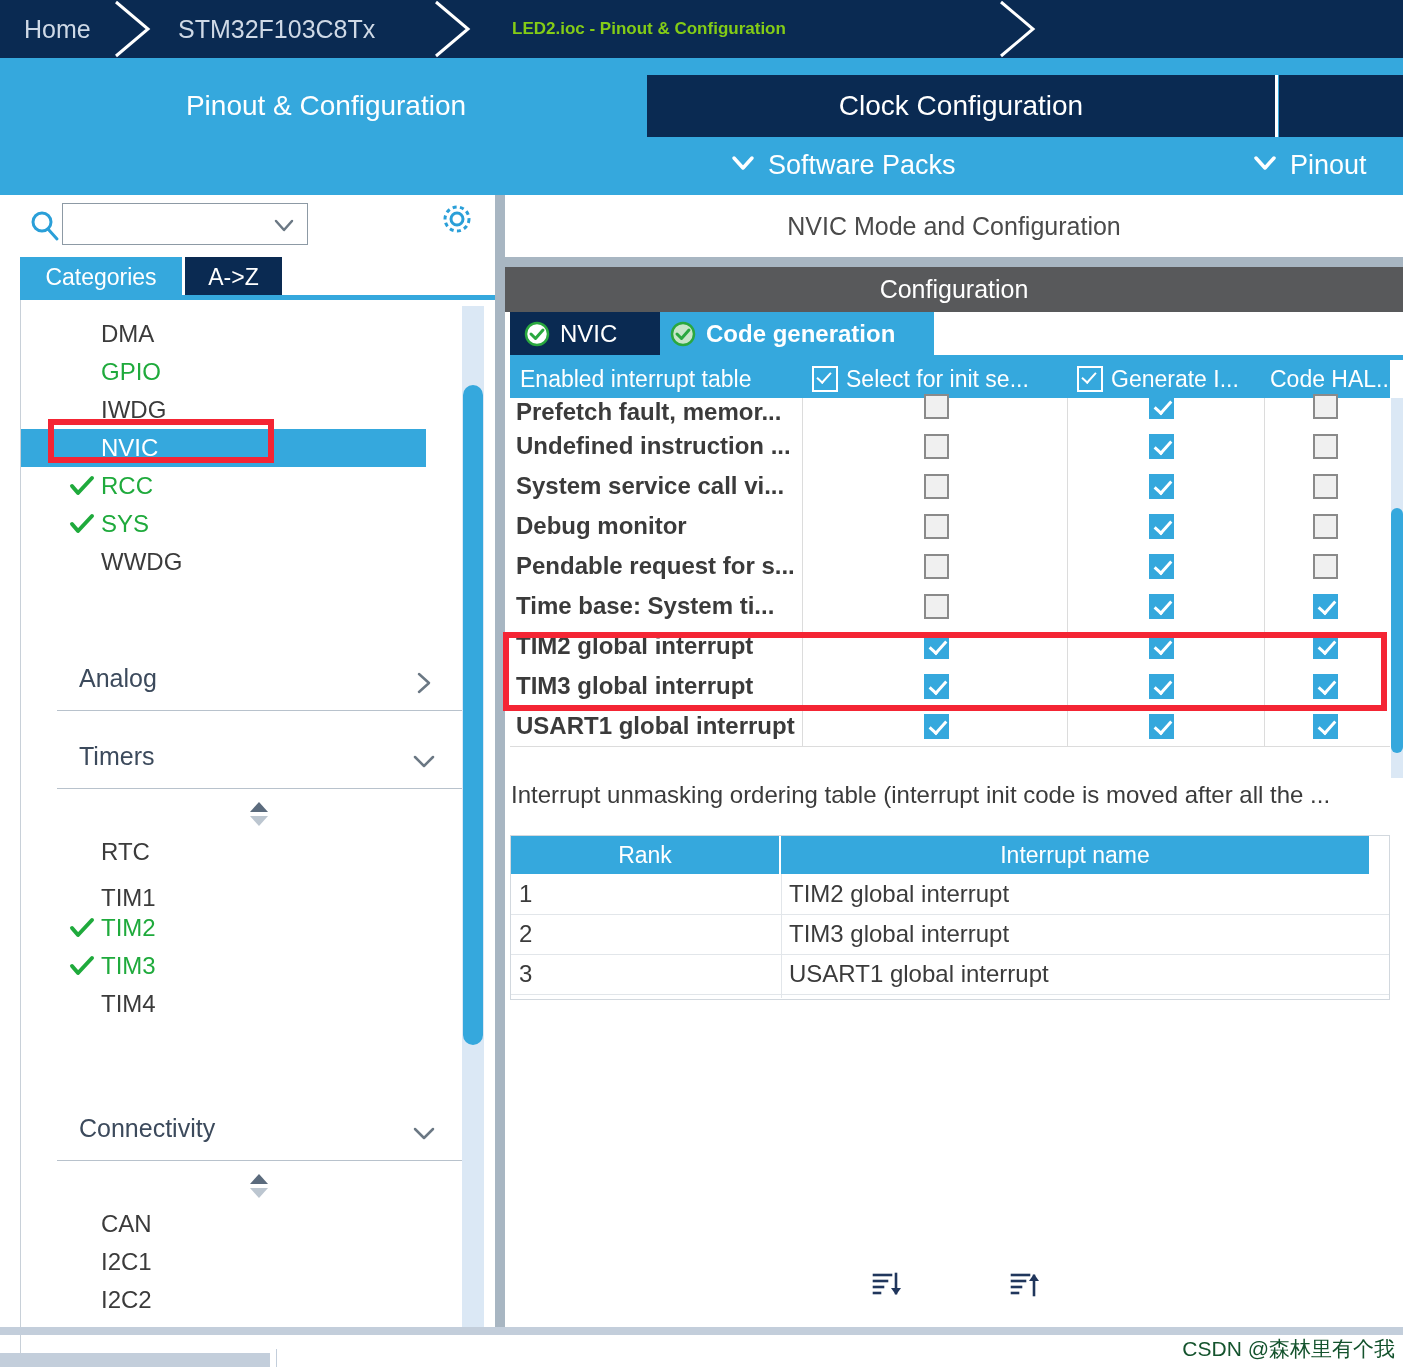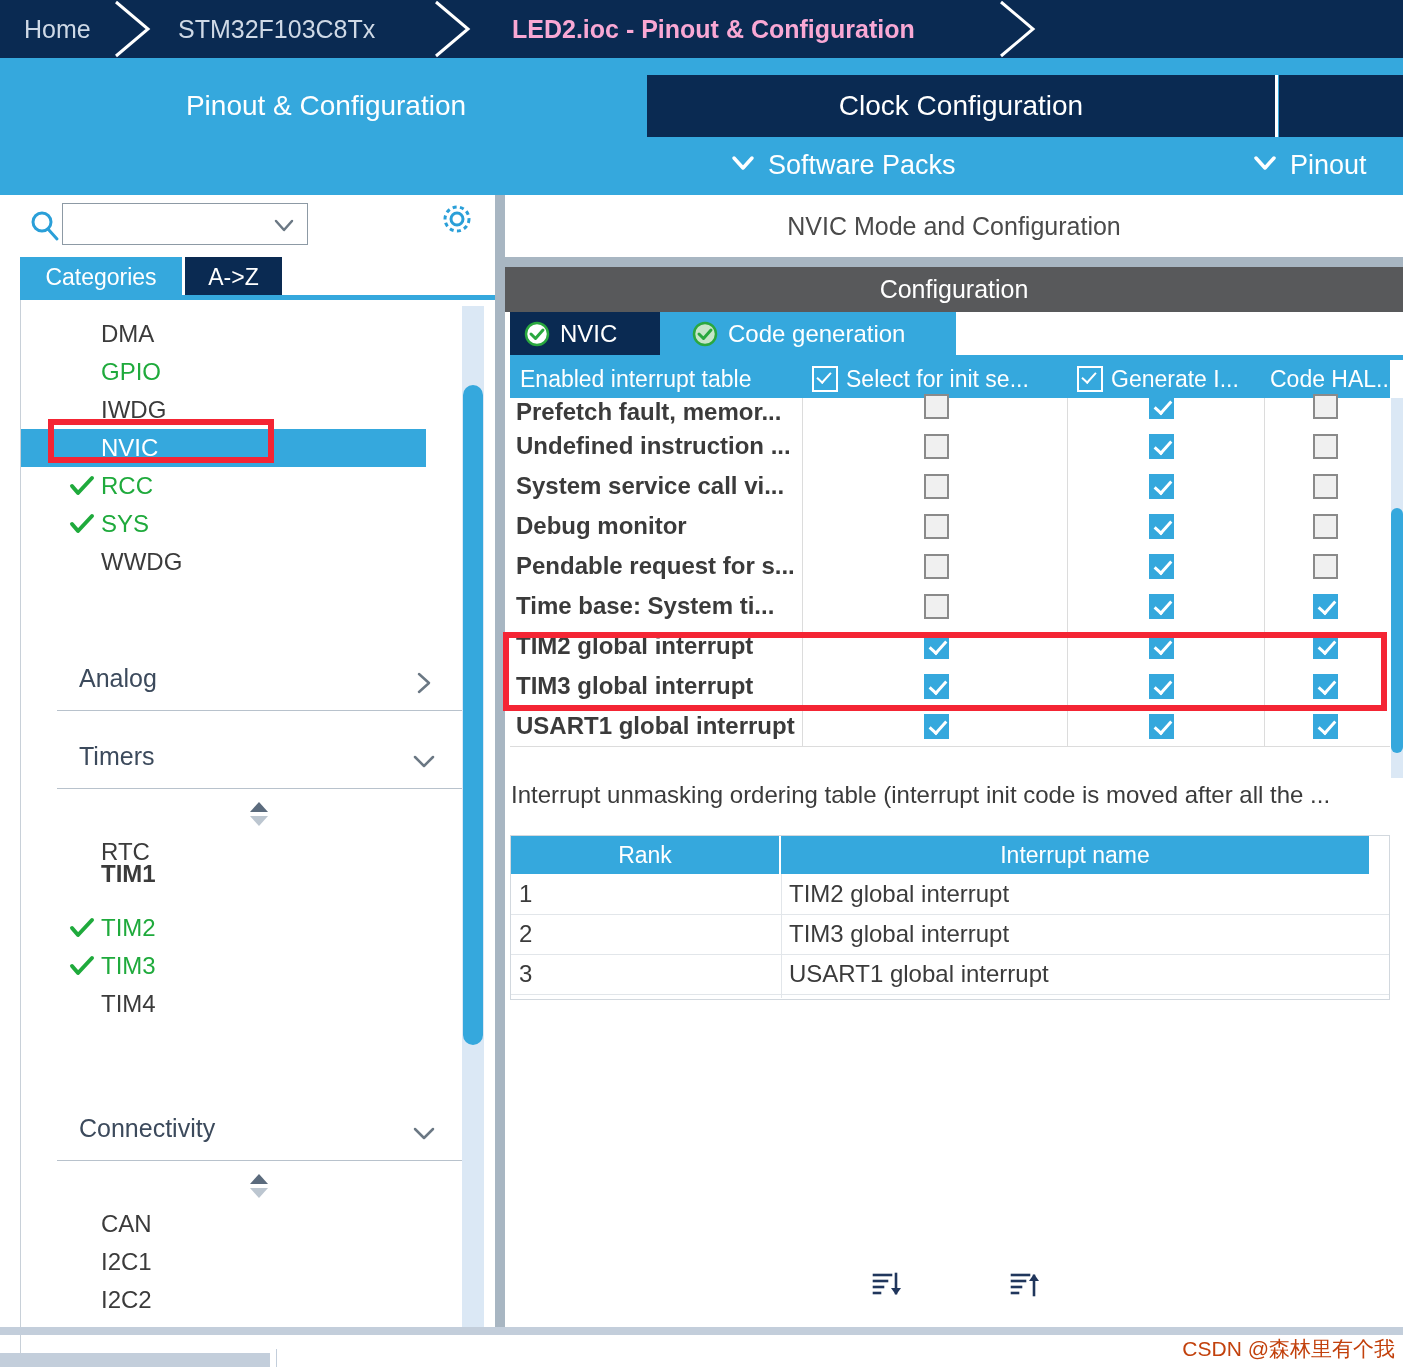--- a/index.html
+++ b/index.html
@@ -21,21 +21,21 @@
     background: #0a2a52;
     overflow: hidden;
   }
   .crumb {
     position: absolute; top: 0; height: 58px;
     display: flex; align-items: center;
     color: #ffffff;
     white-space: nowrap;
   }
   .crumb.dim { color: #cfd9e6; font-weight: normal; font-size: 25px; }
-  .crumb.strong { color: #f9a8d4; font-weight: bold; font-size: 25px; }
+  .crumb.strong { color: #84cc16; font-weight: bold; font-size: 17px; }
   .crumb-sep {
     position: absolute; top: 0;
     width: 46px; height: 58px;
   }
   .crumb-sep svg { display: block; }
 
   
   .tabstrip {
     position: absolute; left: 0; top: 58px;
     width: 1403px; height: 137px;
@@ -372,21 +372,21 @@
     background: #c3cedb;
   }
   .bs-box {
     position: absolute; left: 276px; top: 1349px;
     width: 1127px; height: 18px;
     background: #ffffff;
     border-left: 1px solid #c3cedb;
   }
   .watermark {
     position: absolute; right: 8px; top: 1335px;
-    font-size: 21px; color: #c2410c;
+    font-size: 21px; color: #14532d;
     white-space: nowrap;
   }
 </style>
 </head>
 <body>
 
 <div class="breadcrumb">
   <div class="crumb dim" style="left:24px;">Home</div>
   <div class="crumb-sep" style="left:110px;">
     <svg width="46" height="58" viewBox="0 0 46 58">
@@ -509,21 +509,21 @@
     </div>
     <span class="updown" style="left:225px; top:500px;">
       <svg width="26" height="30" viewBox="0 0 26 30">
         <path d="M13 2 L22 12 L4 12 Z" fill="#5b6b7d"></path>
         <path d="M13 26 L22 16 L4 16 Z" fill="#bcc6d0"></path>
       </svg>
     </span>
     <div class="perif" style="top:533px;">
         <span class="pname">RTC</span>
       </div>
-    <div class="perif" style="top:555px;font-weight:bold;">
+    <div class="perif" style="top:579px;">
         <span class="pname">TIM1</span>
       </div>
     <div class="perif green" style="top:609px;">
       <span class="pcheck">
         <svg width="26" height="24" viewBox="0 0 26 24">
             <path d="M3 12 L9 19 L23 4" fill="none" stroke="#1faa3c" stroke-width="4" stroke-linecap="round" stroke-linejoin="round"></path>
           </svg>
       </span>
       <span class="pname">TIM2</span>
     </div>
@@ -588,21 +588,21 @@
   <div class="cfgtabs">
     <div class="cfgtab sel" style="left:5px; width:146px; padding-left:14px;">
       <span class="okicon">
         <svg width="26" height="26" viewBox="0 0 26 26">
           <circle cx="13" cy="13" r="11" fill="#ffffff" stroke="#2aa83f" stroke-width="2.5"></circle>
           <path d="M7 13 L11.5 17.5 L19 9" fill="none" stroke="#2aa83f" stroke-width="3" stroke-linecap="round" stroke-linejoin="round"></path>
         </svg>
       </span>
       <span>NVIC</span>
     </div>
-    <div class="cfgtab unsel" style="left:155px; width:264px; padding-left:32px;">
+    <div class="cfgtab unsel" style="left:155px; width:264px; padding-left:10px;font-weight:bold;">
       <span class="okicon">
         <svg width="26" height="26" viewBox="0 0 26 26">
           <circle cx="13" cy="13" r="11" fill="#c8e6c9" stroke="#2aa83f" stroke-width="2.5"></circle>
           <path d="M7 13 L11.5 17.5 L19 9" fill="none" stroke="#2aa83f" stroke-width="3" stroke-linecap="round" stroke-linejoin="round"></path>
         </svg>
       </span>
       <span>Code generation</span>
     </div>
   </div>
   <div class="cfgtabs-underline"></div>

